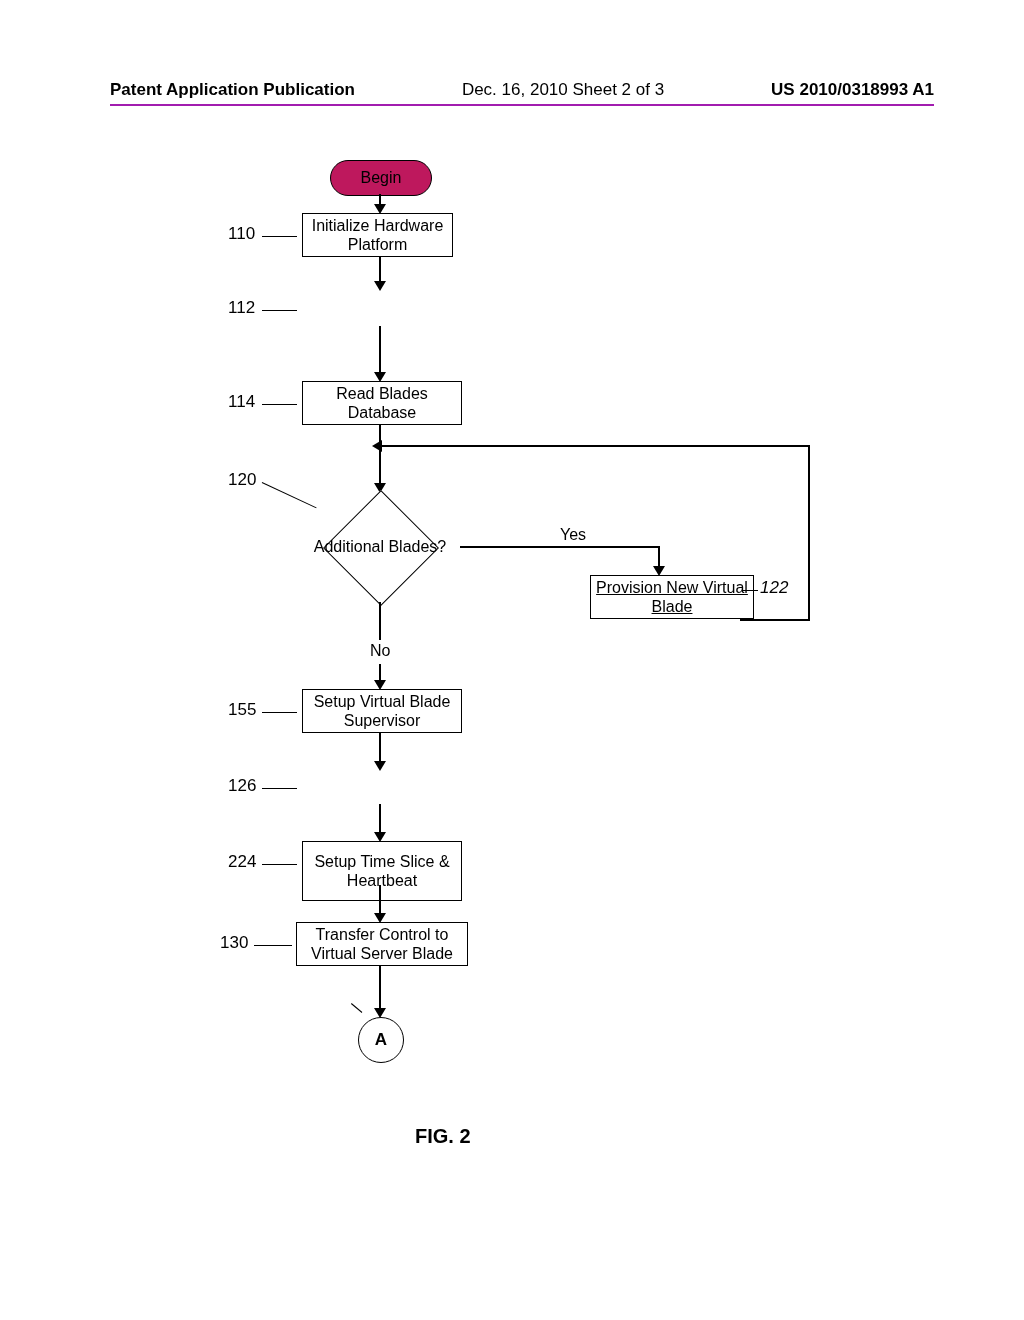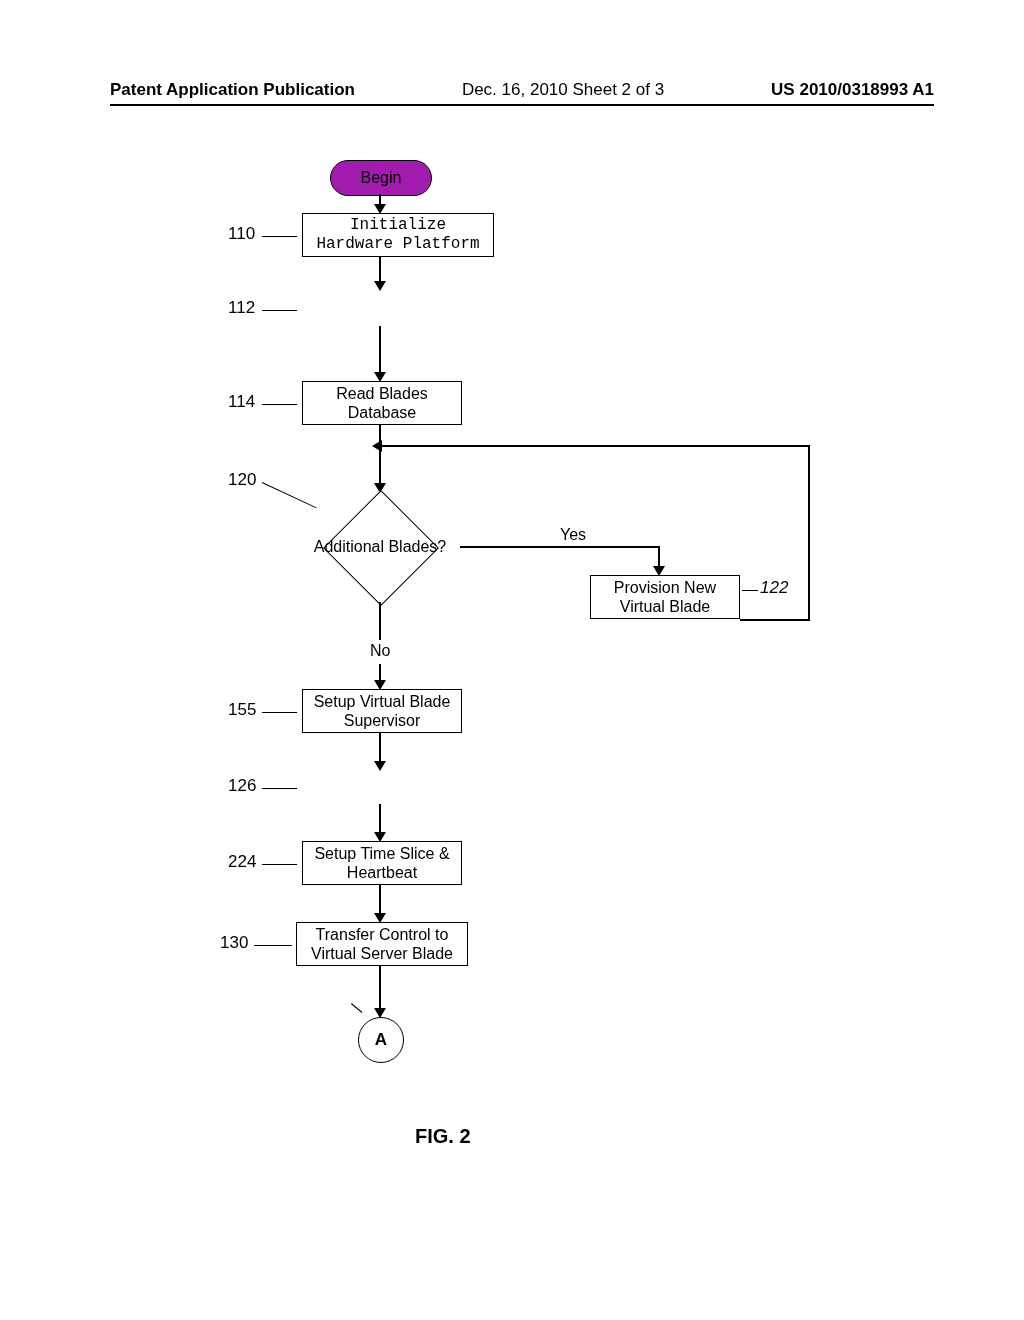--- a/index.html
+++ b/index.html
@@ -14,21 +14,21 @@
   .page {
     position: relative;
     width: 1024px;
     height: 1320px;
   }
   .header {
     position: absolute;
     top: 80px;
     left: 110px;
     right: 90px;
-    border-bottom: 2px solid #000000;
+    border-bottom: 2px solid #a21caf;
     padding-bottom: 4px;
   }
   .header-row {
     display: flex;
     justify-content: space-between;
     align-items: baseline;
     font-size: 17px;
   }
   .header-left { font-weight: bold; }
   .header-mid { font-weight: normal; }
@@ -50,21 +50,21 @@
     justify-content: center;
     font-size: 16px;
     line-height: 1.2;
     padding: 2px 4px;
     box-sizing: border-box;
   }
   .terminator {
     position: absolute;
     border: 1.5px solid #000;
     border-radius: 18px;
-    background: #a21caf;
+    background: #be185d;
     text-align: center;
     display: flex;
     align-items: center;
     justify-content: center;
     font-size: 16px;
   }
   .diamond-wrap {
     position: absolute;
   }
   .diamond {
@@ -151,21 +151,21 @@
       <span class="header-right">US 2010/0318993 A1</span>
     </div>
   </div>
 
   <div class="canvas">
 
     <div class="terminator" style="left:330px; top:160px; width:100px; height:34px;">Begin</div>
     <div class="vline" style="left:379px; top:194px; height:12px;"></div>
     <div class="arrow-down" style="left:374px; top:204px;"></div>
 
-    <div class="box" style="left:302px; top:213px; width:192px; height:44px;font-family:Liberation Mono, monospace;">Initialize Hardware Platform</div>
+    <div class="box" style="left:302px; top:213px; width:151px; height:44px;">Initialize Hardware Platform</div>
     <span class="ref-label" style="left:228px; top:224px;">110</span>
     <div class="lead" style="left:262px; top:236px; width:35px;"></div>
 
     <div class="vline" style="left:379px; top:257px; height:26px;"></div>
     <div class="arrow-down" style="left:374px; top:281px;"></div>
 
     <span class="ref-label" style="left:228px; top:298px;">112</span>
     <div class="lead" style="left:262px; top:310px; width:35px;"></div>
 
     <div class="vline" style="left:379px; top:326px; height:48px;"></div>
@@ -188,21 +188,21 @@
       <div class="diamond-label" style="left:0; top:0; width:160px; height:110px;">Additional Blades?</div>
     </div>
     <span class="ref-label" style="left:228px; top:470px;">120</span>
     <div class="lead" style="left:262px; top:482px; width:60px; transform:rotate(25deg); transform-origin:left center;"></div>
 
     <div class="hline" style="left:460px; top:546px; width:200px;"></div>
     <span class="edge-label" style="left:560px; top:526px;">Yes</span>
     <div class="vline" style="left:658px; top:546px; height:22px;"></div>
     <div class="arrow-down" style="left:653px; top:566px;"></div>
 
-    <div class="box" style="left:590px; top:575px; width:150px; height:44px;">Provision New Virtual Blade</div>
+    <div class="box" style="left:590px; top:575px; width:164px; height:44px;text-decoration:underline;">Provision New Virtual Blade</div>
     <span class="ref-label" style="left:760px; top:578px;font-style:italic;">122</span>
     <div class="lead" style="left:742px; top:590px; width:16px;"></div>
 
     <div class="hline" style="left:740px; top:619px; width:70px;"></div>
     <div class="vline" style="left:808px; top:445px; height:176px;"></div>
 
     <div class="vline" style="left:379px; top:602px; height:38px;"></div>
     <span class="edge-label" style="left:370px; top:642px;">No</span>
     <div class="vline" style="left:379px; top:664px; height:18px;"></div>
     <div class="arrow-down" style="left:374px; top:680px;"></div>
@@ -213,21 +213,21 @@
 
     <div class="vline" style="left:379px; top:733px; height:30px;"></div>
     <div class="arrow-down" style="left:374px; top:761px;"></div>
 
     <span class="ref-label" style="left:228px; top:776px;">126</span>
     <div class="lead" style="left:262px; top:788px; width:35px;"></div>
 
     <div class="vline" style="left:379px; top:804px; height:30px;"></div>
     <div class="arrow-down" style="left:374px; top:832px;"></div>
 
-    <div class="box" style="left:302px; top:841px; width:160px; height:44px;">Setup Time Slice &amp; Heartbeat</div>
+    <div class="box" style="left:302px; top:841px; width:160px; height:60px;">Setup Time Slice &amp; Heartbeat</div>
     <span class="ref-label" style="left:228px; top:852px;">224</span>
     <div class="lead" style="left:262px; top:864px; width:35px;"></div>
 
     <div class="vline" style="left:379px; top:885px; height:30px;"></div>
     <div class="arrow-down" style="left:374px; top:913px;"></div>
 
     <div class="box" style="left:296px; top:922px; width:172px; height:44px;">Transfer Control to Virtual Server Blade</div>
     <span class="ref-label" style="left:220px; top:933px;">130</span>
     <div class="lead" style="left:254px; top:945px; width:38px;"></div>
 

